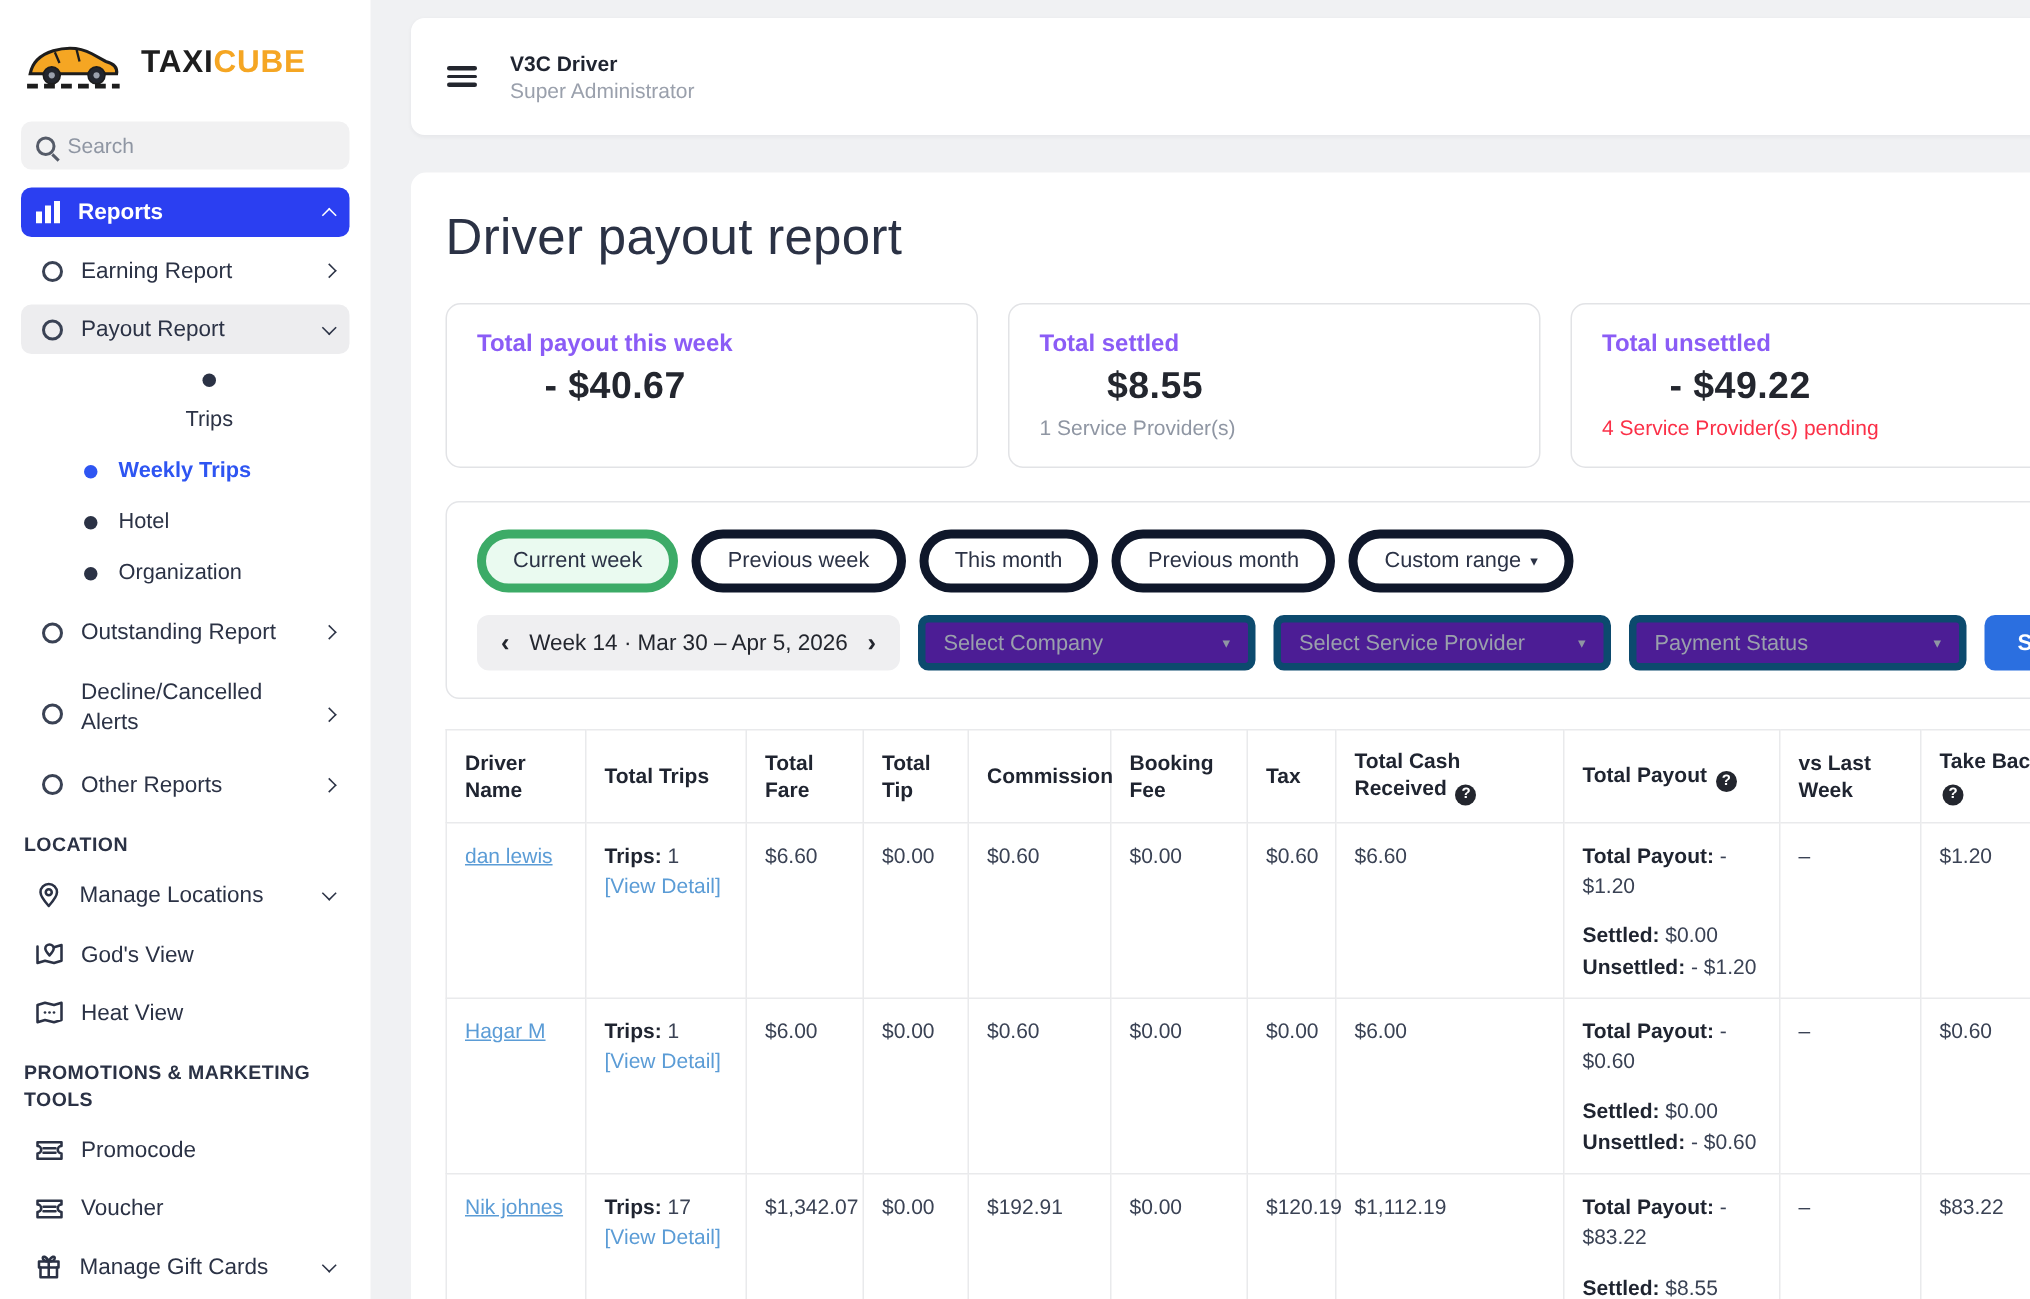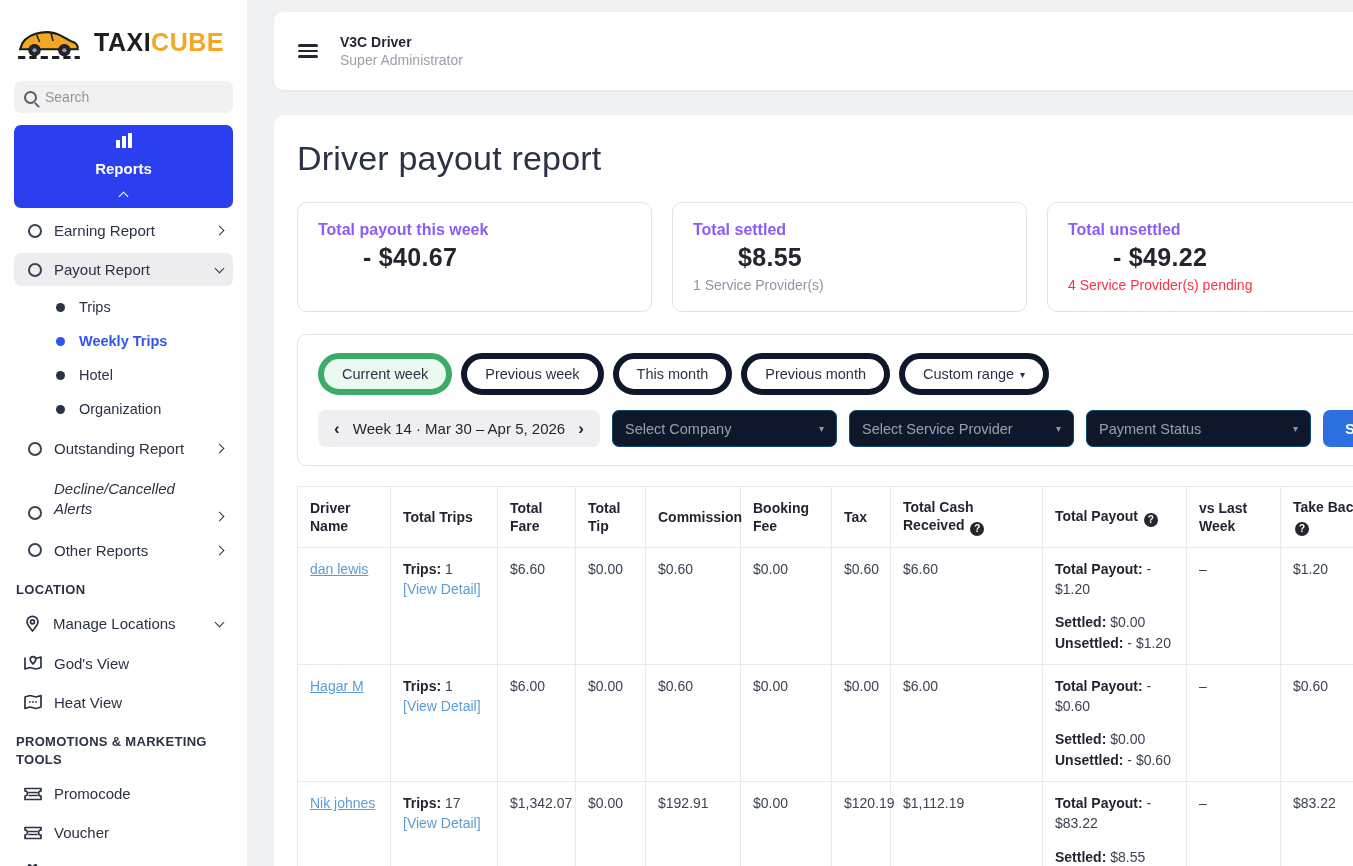--- a/index.html
+++ b/index.html
@@ -3,32 +3,32 @@
 <meta charset="utf-8">
 <style>
   * { margin:0; padding:0; box-sizing:border-box; }
   html,body { width:1353px; height:866px; overflow:hidden; }
   body { font-family:"Liberation Sans", sans-serif; background:#f0f1f3; color:#2b3245; }
 
   
   .sidebar { position:absolute; left:0; top:0; width:247px; height:866px; background:#ffffff; padding:16px 14px 0 14px; z-index:2; }
   .brand { display:flex; align-items:center; gap:6px; padding-left:2px; height:52px; }
   .brand svg { width:72px; height:44px; }
-  .brand-text { font-size:25px; font-weight:800; letter-spacing:.5px; color:#1e1e1e; }
+  .brand-text { font-size:21px; font-weight:800; letter-spacing:.5px; color:#1e1e1e; }
   .brand-text .accent { color:#f5a623; }
 
   .search-box { margin-top:13px; height:32px; background:#f1f1f2; border-radius:7px; display:flex; align-items:center; padding:0 10px; gap:8px; color:#8f96a3; }
   .search-box input { border:none; outline:none; background:transparent; font-size:14px; color:#6a7180; width:100%; font-family:inherit; }
   .search-box input::placeholder { color:#8f96a3; }
   .mag { width:13px; height:13px; border:2px solid #555b68; border-radius:50%; position:relative; flex:0 0 auto; }
   .mag:after { content:""; position:absolute; width:2px; height:6px; background:#555b68; transform:rotate(-45deg); left:10px; top:9px; }
 
   .nav-item { display:flex; align-items:center; gap:12px; padding:8px 10px; border-radius:7px; font-size:15px; color:#2b3245; margin-top:6px; cursor:pointer; }
   .nav-item .grow { flex:1; }
-  .nav-item.primary-active { background:#2b3ff1; color:#ffffff; font-weight:600; margin-top:12px;flex-direction:column; }
+  .nav-item.primary-active { background:#2b3ff1; color:#ffffff; font-weight:600; margin-top:12px; }
   .nav-item.sub-open { background:#ededef; }
   .circ { width:14px; height:14px; border:2px solid #3a4254; border-radius:50%; flex:0 0 auto; margin-left:4px; }
   .chev { width:7px; height:7px; border-right:1.8px solid currentColor; border-bottom:1.8px solid currentColor; display:inline-block; flex:0 0 auto; }
   .chev.r { transform:rotate(-45deg); }
   .chev.d { transform:rotate(45deg); margin-top:-3px; }
   .chev.u { transform:rotate(-135deg); margin-top:4px; }
   .sub-item { display:flex; align-items:center; gap:14px; padding:9px 10px 9px 42px; font-size:14.5px; color:#2b3245; cursor:pointer; }
   .dot { width:9px; height:9px; border-radius:50%; background:#2b3245; flex:0 0 auto; }
   .sub-item.active { color:#2e55f2; font-weight:600; }
   .sub-item.active .dot { background:#2e55f2; }
@@ -55,21 +55,21 @@
   .card .c-note.danger { color:#fb3048; }
 
   .filterbox { margin-top:22px; width:1098px; border:1px solid #e4e5e8; border-radius:9px; padding:18px 20px; }
   .chips { display:flex; gap:9px; }
   .chip { border:6px solid #0f172a; background:#fff; border-radius:999px; padding:7px 18px; font-size:14.5px; color:#2b3245; display:flex; align-items:center; gap:6px; cursor:pointer; }
   .chip.active { border-color:#3cab67; background:#eafaf0; }
   .caret { font-size:10px; color:#2b3245; }
   .selrow { display:flex; gap:12px; margin-top:15px; align-items:center; }
   .weekpill { width:282px; height:37px; background:#efeff1; border-radius:8px; display:flex; align-items:center; justify-content:space-between; padding:0 16px; font-size:15px; color:#23262e; flex:0 0 auto; }
   .weekpill .arr { font-size:17px; font-weight:700; color:#23262e; cursor:pointer; }
-  .select { width:225px; height:37px; border:1px solid #0c4a6e; border-radius:7px; display:flex; align-items:center; justify-content:space-between; padding:0 12px; font-size:14.5px; color:#9aa0ac; background:#0f172a; cursor:pointer; flex:0 0 auto; }
+  .select { width:225px; height:37px; border:5px solid #0c4a6e; border-radius:7px; display:flex; align-items:center; justify-content:space-between; padding:0 12px; font-size:14.5px; color:#9aa0ac; background:#4c1d95; cursor:pointer; flex:0 0 auto; }
   .select .caret { color:#8f96a3; }
   .btn-search { height:37px; background:#2e6fd1; background:#2b6fe0; border:none; border-radius:7px; color:#fff; font-size:15px; font-weight:600; padding:0 22px; cursor:pointer; flex:0 0 auto; font-family:inherit; }
 
   
   table { border-collapse:collapse; table-layout:fixed; width:1093px; margin-top:20px; font-size:14px; }
   th, td { border:1px solid #e9eaec; padding:11px 12px; text-align:left; vertical-align:top; }
   th { font-weight:700; color:#1f2430; vertical-align:middle; line-height:1.3; }
   td { color:#3a4254; line-height:1.45; }
   a.drv { color:#5b9cd6; text-decoration:underline; cursor:pointer; }
   .view { color:#5b9cd6; cursor:pointer; }
@@ -114,21 +114,21 @@
     <span class="grow">Earning Report</span>
     <span class="chev r"></span>
   </div>
 
   <div class="nav-item sub-open">
     <span class="circ"></span>
     <span class="grow">Payout Report</span>
     <span class="chev d"></span>
   </div>
 
-  <div class="sub-item" style="margin-top:4px;">
+  <div class="sub-item" style="margin-top:4px;flex-direction:column;">
     <span class="dot"></span>
     <span>Trips</span>
   </div>
   <div class="sub-item active">
     <span class="dot"></span>
     <span>Weekly Trips</span>
   </div>
   <div class="sub-item">
     <span class="dot"></span>
     <span>Hotel</span>
@@ -136,21 +136,21 @@
   <div class="sub-item">
     <span class="dot"></span>
     <span>Organization</span>
   </div>
 
   <div class="nav-item">
     <span class="circ"></span>
     <span class="grow">Outstanding Report</span>
     <span class="chev r"></span>
   </div>
-  <div class="nav-item" style="align-items:flex-end;font-style:italic;">
+  <div class="nav-item" style="align-items:center;">
     <span class="circ" style="margin-top:8px;"></span>
     <span class="grow" style="line-height:1.35;">Decline/Cancelled Alerts</span>
     <span class="chev r" style="margin-top:8px;"></span>
   </div>
   <div class="nav-item">
     <span class="circ"></span>
     <span class="grow">Other Reports</span>
     <span class="chev r"></span>
   </div>
 

